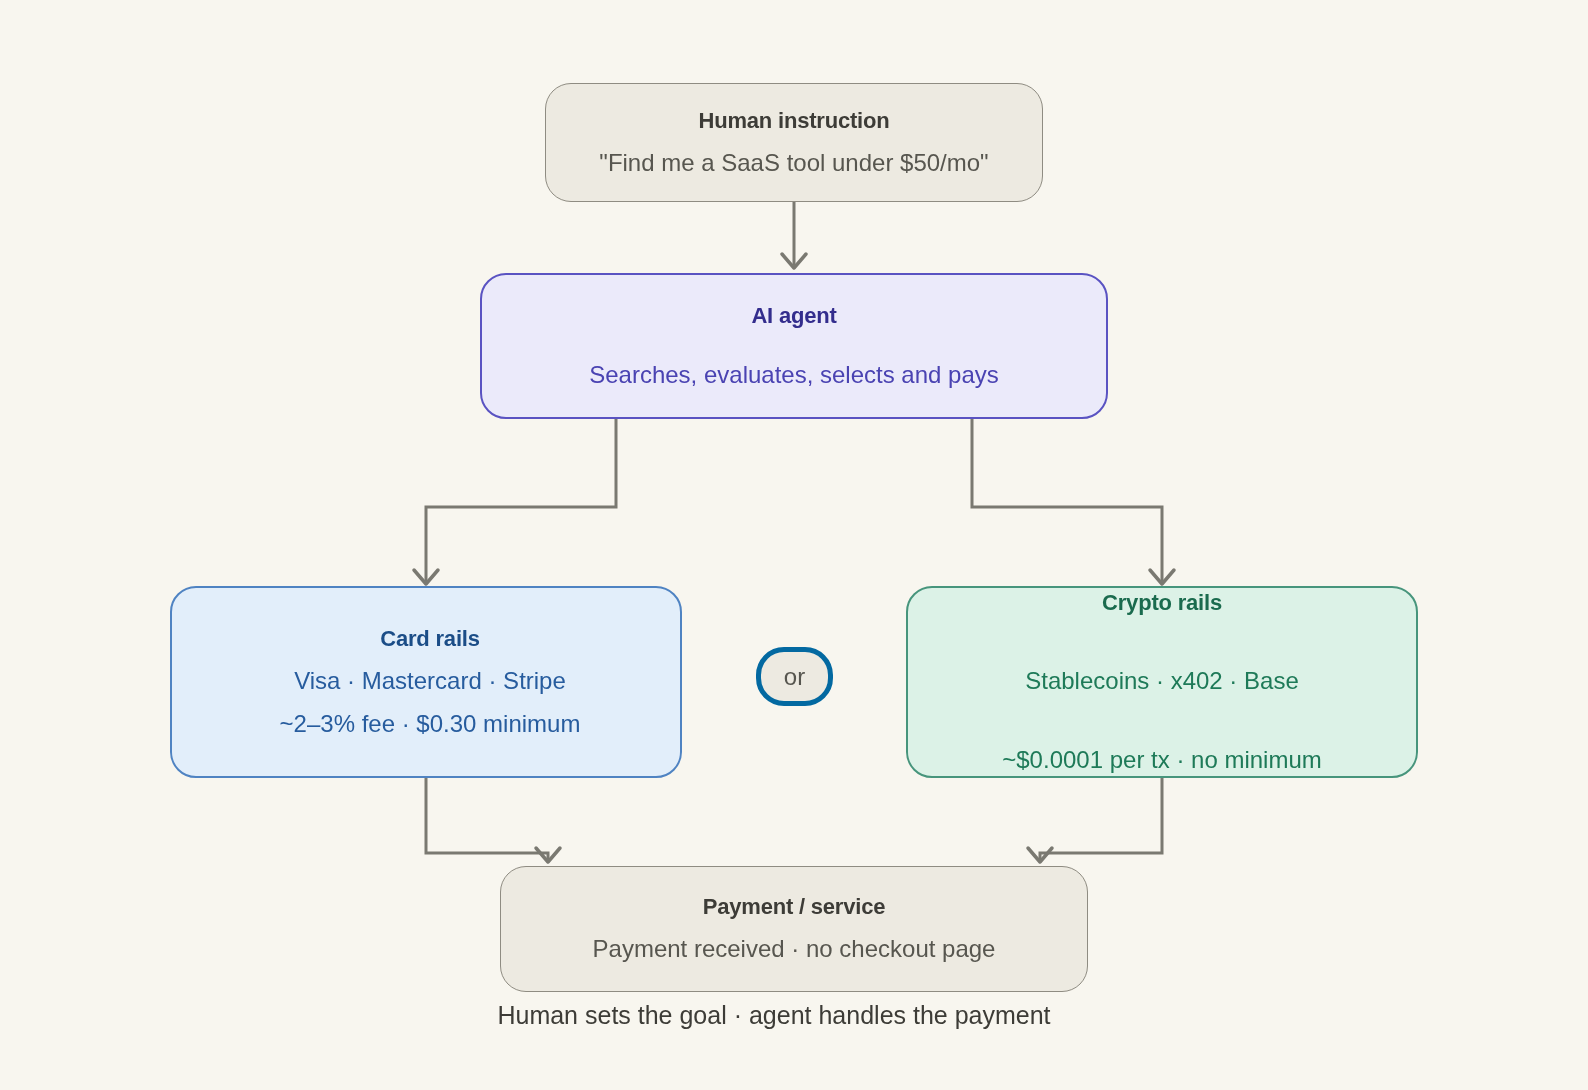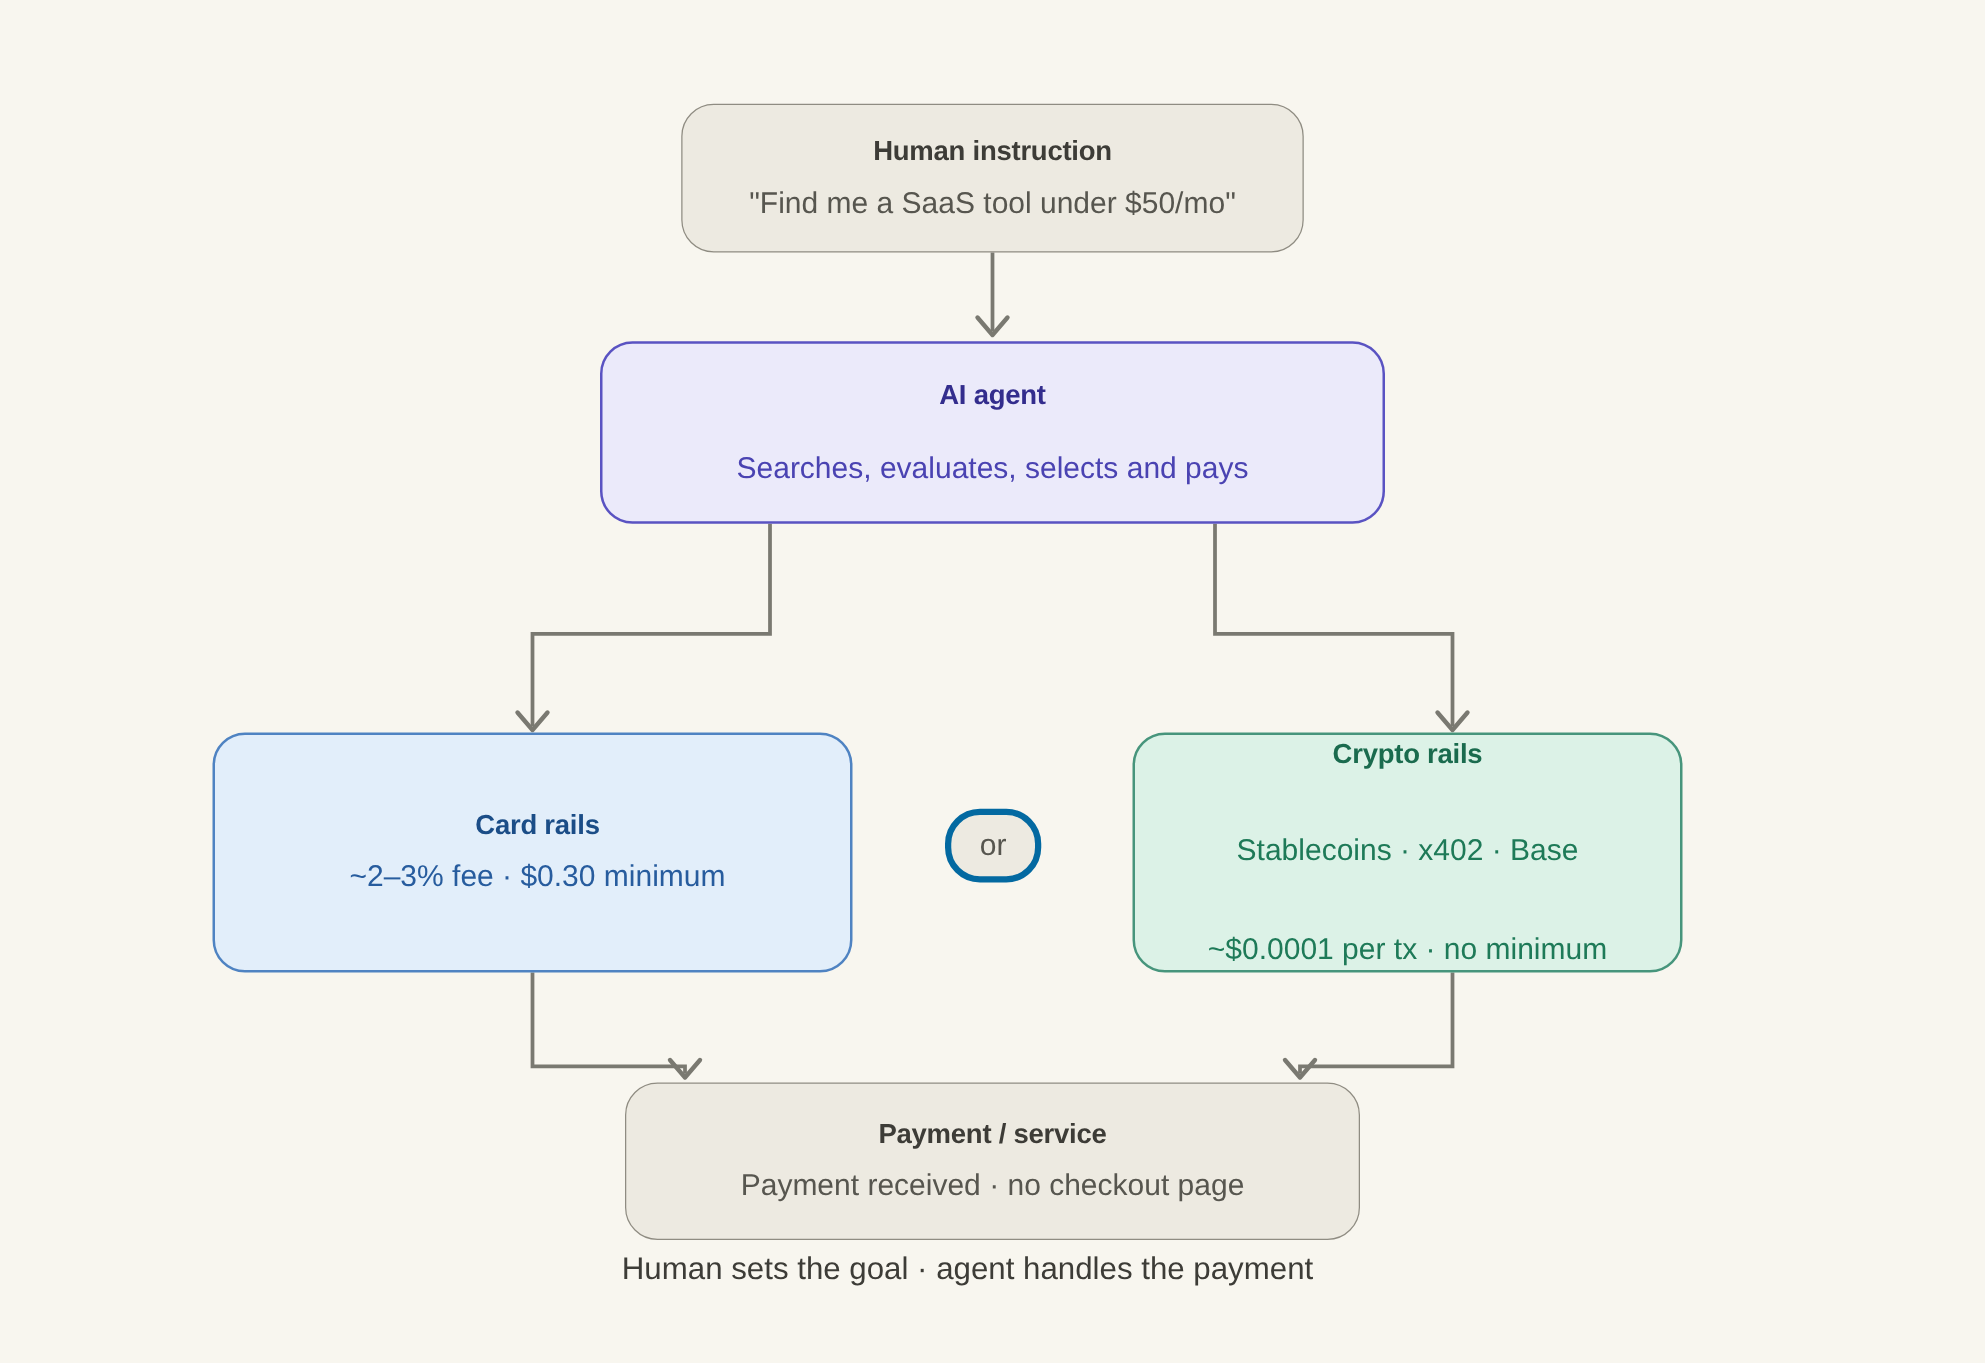--- a/index.html
+++ b/index.html
@@ -96,21 +96,21 @@
   .node-crypto{
     background:var(--crypto-fill);
     border:2px solid var(--crypto-border);
   }
   .node-crypto .title{color:var(--crypto-title);}
   .node-crypto .sub{color:var(--crypto-text);margin-top:36px;}
 
   #node-human{left:545px;top:83px;width:498px;height:119px;}
   #node-agent{left:480px;top:273px;width:628px;height:146px;}
   #node-card{left:170px;top:586px;width:512px;height:192px;}
-  #node-crypto{left:906px;top:586px;width:440px;height:192px;text-align:center;}
+  #node-crypto{left:906px;top:586px;width:512px;height:192px;text-align:center;}
   #node-merchant{left:500px;top:866px;width:588px;height:126px;}
 
   .or-pill{
     position:absolute;
     left:756px;top:647px;
     width:77px;height:59px;
     box-sizing:border-box;
     background:var(--neutral-fill);
     border:5px solid #0369a1;
     border-radius:28px;
@@ -168,20 +168,21 @@
     <div class="sub">"Find me a SaaS tool under $50/mo"</div>
   </div>
 
   <div id="node-agent" class="node node-agent">
     <div class="title">AI agent</div>
     <div class="sub">Searches, evaluates, selects and pays</div>
   </div>
 
   <div id="node-card" class="node node-card">
     <div class="title">Card rails</div>
+    <div class="sub">Visa · Mastercard · Stripe</div>
     <div class="sub">~2–3% fee · $0.30 minimum</div>
   </div>
 
   <div class="or-pill">
     <span>or</span>
   </div>
 
   <div id="node-crypto" class="node node-crypto">
     <div class="title">Crypto rails</div>
     <div class="sub">Stablecoins · x402 · Base</div>

